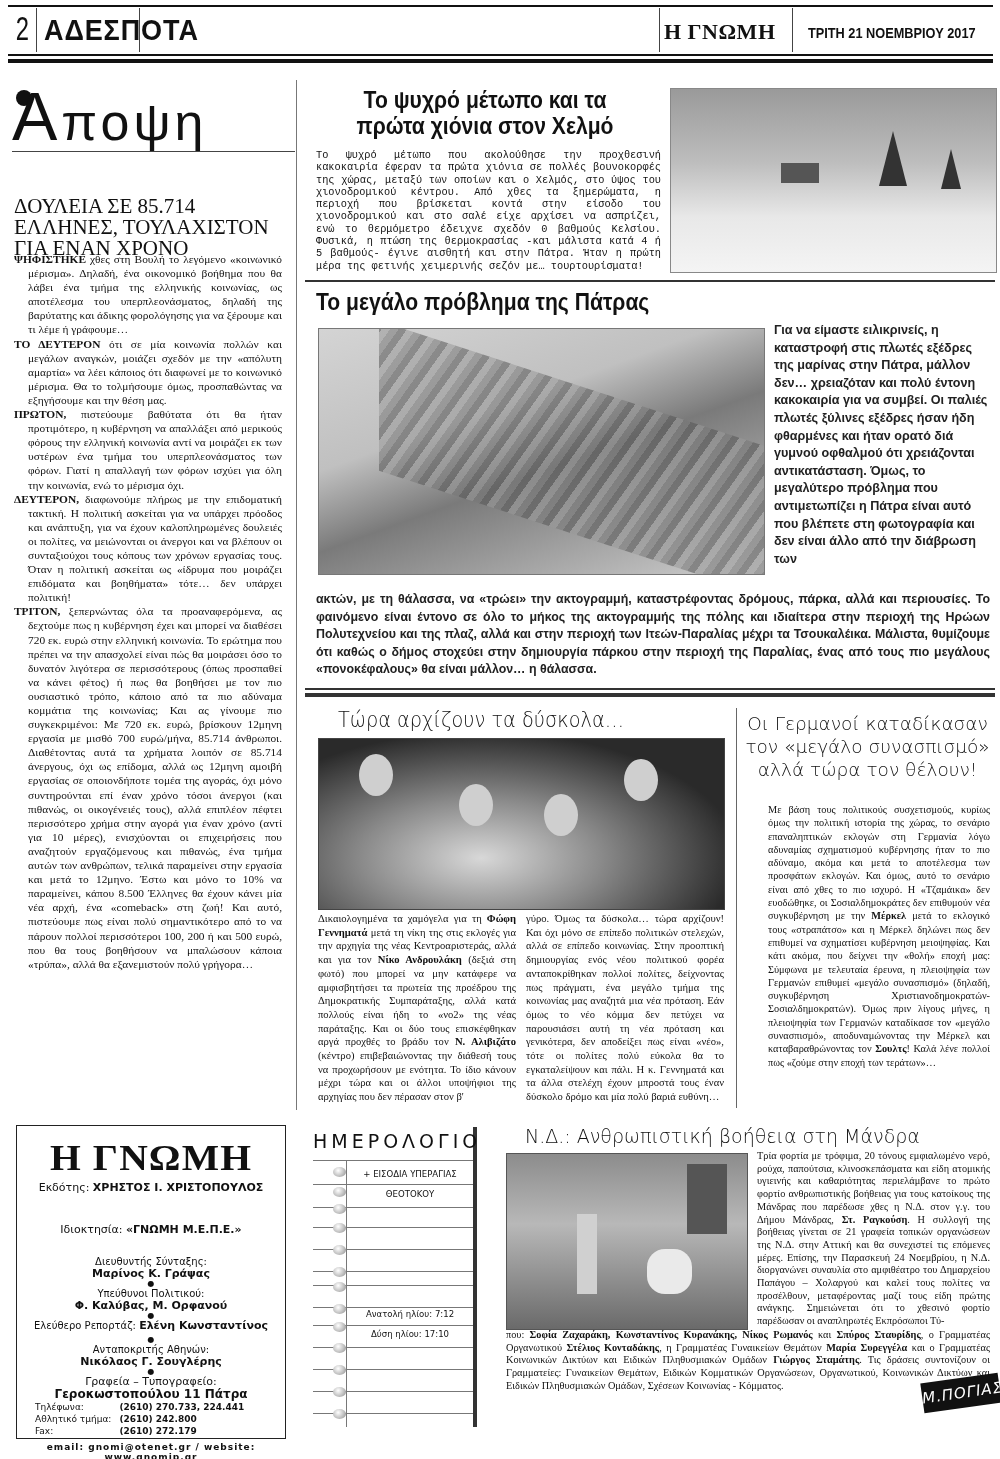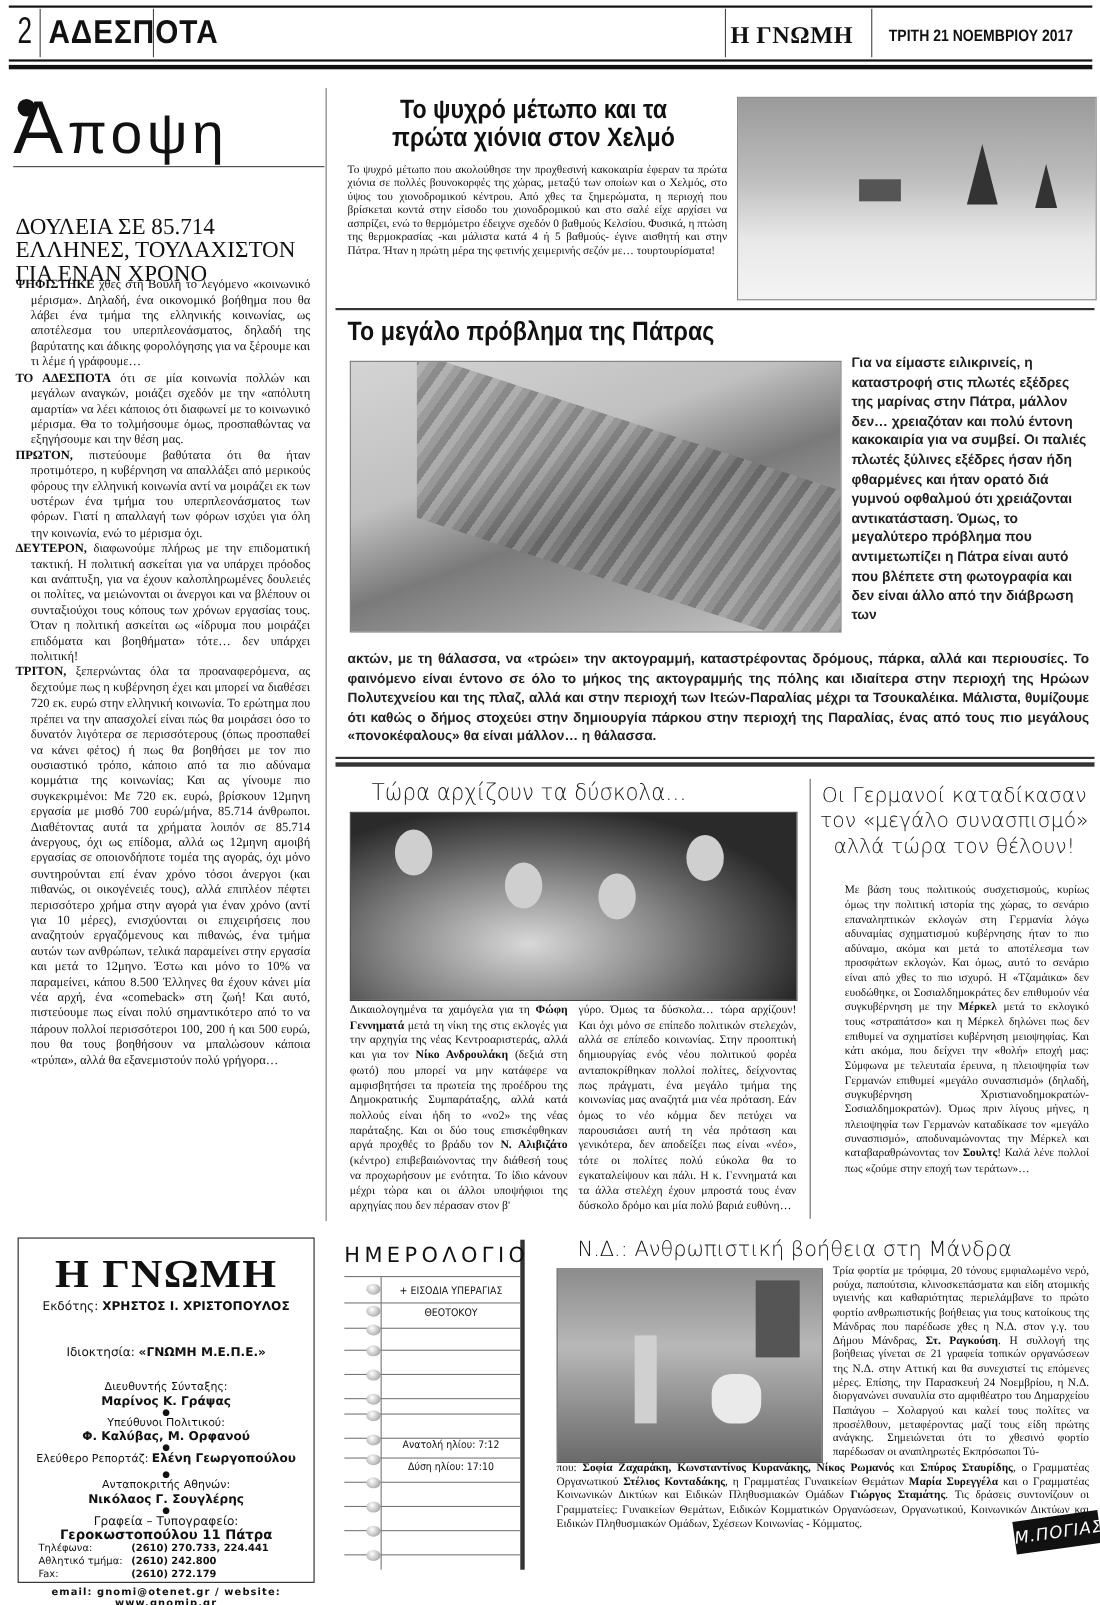--- a/index.html
+++ b/index.html
@@ -24,21 +24,21 @@
   .apopsi .cap { font-size: 68px; font-weight: 400; }
   .apopsi-dot { left: 16px; top: 90px; width: 16px; height: 16px; border-radius: 50%; background: #111; }
   .apopsi-rule { left: 12px; top: 151px; width: 283px; height: 1px; background: #444; }
   .op-head { left: 14px; top: 196px; width: 280px; font-family: "Liberation Serif", serif; font-size: 21px; line-height: 21px; }
   .op-body { left: 14px; top: 252px; width: 268px; font-family: "Liberation Serif", serif; font-size: 11.4px; line-height: 14.1px; text-align: justify; }
   .op-body p { margin: 0; padding-left: 14px; text-indent: -14px; }
   .op-body b { font-weight: 700; }
 
   
   .cold-title { left: 305px; top: 87px; width: 360px; text-align: center; font-family: "Liberation Sans", sans-serif; font-weight: 700; font-size: 24px; line-height: 26px; transform: scaleX(0.88); }
-  .cold-body { left: 316px; top: 149px; width: 345px; font-family: Liberation Serif, serif; font-size: 10.3px; line-height: 12.3px; text-align: justify; }
+  .cold-body { left: 316px; top: 149px; width: 345px; font-family: Liberation Mono, monospace; font-size: 10.3px; line-height: 12.3px; text-align: justify; }
   .cold-photo { left: 670px; top: 88px; width: 325px; height: 183px; background: linear-gradient(180deg, #9a9a9a 0%, #bdbdbd 40%, #e8e8e8 70%, #f4f4f4 100%); border: 1px solid #888; }
   .cold-photo .tree { position: absolute; width: 0; height: 0; border-left: 14px solid transparent; border-right: 14px solid transparent; border-bottom: 55px solid #333; }
   .cold-photo .hut { position: absolute; left: 110px; top: 74px; width: 38px; height: 20px; background: #555; }
 
   .sep-line1 { left: 305px; top: 280px; width: 690px; height: 2px; background: #333; }
 
   
   .patra-title { left: 316px; top: 288px; font-family: "Liberation Sans", sans-serif; font-weight: 700; font-size: 24px; line-height: 28px; transform: scaleX(0.88); transform-origin: left; white-space: nowrap; }
   .patra-photo { left: 318px; top: 328px; width: 445px; height: 245px; background: linear-gradient(160deg, #d4d4d4 0%, #c0c0c0 35%, #7a7a7a 55%, #a0a0a0 75%, #cfcfcf 100%); border: 1px solid #777; overflow: hidden; }
   .patra-photo .rocks { position: absolute; left: 60px; top: 60px; width: 420px; height: 150px; background: repeating-linear-gradient(120deg, #555 0 6px, #999 6px 12px, #777 12px 18px); transform: skewY(18deg); opacity: .55; }
@@ -101,21 +101,21 @@
 <div class="abs dateline">ΤΡΙΤΗ 21 ΝΟΕΜΒΡΙΟΥ 2017</div>
 <div class="abs hdr-bot1"></div>
 <div class="abs hdr-bot2"></div>
 
 <div class="abs apopsi-dot"></div>
 <div class="abs apopsi"><span class="cap">Α</span><span>ποψη</span></div>
 <div class="abs apopsi-rule"></div>
 <div class="abs op-head">ΔΟΥΛΕΙΑ ΣΕ 85.714 ΕΛΛΗΝΕΣ, ΤΟΥΛΑΧΙΣΤΟΝ ΓΙΑ ΕΝΑΝ ΧΡΟΝΟ</div>
 <div class="abs op-body">
   <p><b>ΨΗΦΙΣΤΗΚΕ</b><span> χθες στη Βουλή το λεγόμενο «κοινωνικό μέρισμα». Δηλαδή, ένα οικονομικό βοήθημα που θα λάβει ένα τμήμα της ελληνικής κοινωνίας, ως αποτέλεσμα του υπερπλεονάσματος, δηλαδή της βαρύτατης και άδικης φορολόγησης για να ξέρουμε και τι λέμε ή γράφουμε…</span></p>
-  <p><b>ΤΟ ΑΔΕΣΠΟΤΑ</b><span> ότι σε μία κοινωνία πολλών και μεγάλων αναγκών, μοιάζει σχεδόν με την «απόλυτη αμαρτία» να λέει κάποιος ότι διαφωνεί με το κοινωνικό μέρισμα. Θα το τολμήσουμε όμως, προσπαθώντας να εξηγήσουμε και την θέση μας.</span></p>
+  <p><b>ΤΟ ΔΕΥΤΕΡΟΝ</b><span> ότι σε μία κοινωνία πολλών και μεγάλων αναγκών, μοιάζει σχεδόν με την «απόλυτη αμαρτία» να λέει κάποιος ότι διαφωνεί με το κοινωνικό μέρισμα. Θα το τολμήσουμε όμως, προσπαθώντας να εξηγήσουμε και την θέση μας.</span></p>
   <p><b>ΠΡΩΤΟΝ,</b><span> πιστεύουμε βαθύτατα ότι θα ήταν προτιμότερο, η κυβέρνηση να απαλλάξει από μερικούς φόρους την ελληνική κοινωνία αντί να μοιράζει εκ των υστέρων ένα τμήμα του υπερπλεονάσματος των φόρων. Γιατί η απαλλαγή των φόρων ισχύει για όλη την κοινωνία, ενώ το μέρισμα όχι.</span></p>
   <p><b>ΔΕΥΤΕΡΟΝ,</b><span> διαφωνούμε πλήρως με την επιδοματική τακτική. Η πολιτική ασκείται για να υπάρχει πρόοδος και ανάπτυξη, για να έχουν καλοπληρωμένες δουλειές οι πολίτες, να μειώνονται οι άνεργοι και να βλέπουν οι συνταξιούχοι τους κόπους των χρόνων εργασίας τους. Όταν η πολιτική ασκείται ως «ίδρυμα που μοιράζει επιδόματα και βοηθήματα» τότε… δεν υπάρχει πολιτική!</span></p>
   <p><b>ΤΡΙΤΟΝ,</b><span> ξεπερνώντας όλα τα προαναφερόμενα, ας δεχτούμε πως η κυβέρνηση έχει και μπορεί να διαθέσει 720 εκ. ευρώ στην ελληνική κοινωνία. Το ερώτημα που πρέπει να την απασχολεί είναι πώς θα μοιράσει όσο το δυνατόν λιγότερα σε περισσότερους (όπως προσπαθεί να κάνει φέτος) ή πως θα βοηθήσει με τον πιο ουσιαστικό τρόπο, κάποιο από τα πιο αδύναμα κομμάτια της κοινωνίας; Και ας γίνουμε πιο συγκεκριμένοι: Με 720 εκ. ευρώ, βρίσκουν 12μηνη εργασία με μισθό 700 ευρώ/μήνα, 85.714 άνθρωποι. Διαθέτοντας αυτά τα χρήματα λοιπόν σε 85.714 άνεργους, όχι ως επίδομα, αλλά ως 12μηνη αμοιβή εργασίας σε οποιονδήποτε τομέα της αγοράς, όχι μόνο συντηρούνται επί έναν χρόνο τόσοι άνεργοι (και πιθανώς, οι οικογένειές τους), αλλά επιπλέον πέφτει περισσότερο χρήμα στην αγορά για έναν χρόνο (αντί για 10 μέρες), ενισχύονται οι επιχειρήσεις που αναζητούν εργαζόμενους και πιθανώς, ένα τμήμα αυτών των ανθρώπων, τελικά παραμείνει στην εργασία και μετά το 12μηνο. Έστω και μόνο το 10% να παραμείνει, κάπου 8.500 Έλληνες θα έχουν κάνει μία νέα αρχή, ένα «comeback» στη ζωή! Και αυτό, πιστεύουμε πως είναι πολύ σημαντικότερο από το να πάρουν πολλοί περισσότεροι 100, 200 ή και 500 ευρώ, που θα τους βοηθήσουν να μπαλώσουν κάποια «τρύπα», αλλά θα εξανεμιστούν πολύ γρήγορα…</span></p>
 </div>
 <div class="abs colrule"></div>
 
 <div class="abs cold-title">Το ψυχρό μέτωπο και τα πρώτα χιόνια στον Χελμό</div>
 <div class="abs cold-body">Το ψυχρό μέτωπο που ακολούθησε την προχθεσινή κακοκαιρία έφεραν τα πρώτα χιόνια σε πολλές βουνοκορφές της χώρας, μεταξύ των οποίων και ο Χελμός, στο ύψος του χιονοδρομικού κέντρου. Από χθες τα ξημερώματα, η περιοχή που βρίσκεται κοντά στην είσοδο του χιονοδρομικού και στο σαλέ είχε αρχίσει να ασπρίζει, ενώ το θερμόμετρο έδειχνε σχεδόν 0 βαθμούς Κελσίου. Φυσικά, η πτώση της θερμοκρασίας -και μάλιστα κατά 4 ή 5 βαθμούς- έγινε αισθητή και στην Πάτρα. Ήταν η πρώτη μέρα της φετινής χειμερινής σεζόν με… τουρτουρίσματα!</div>
 <div class="abs cold-photo">
   <div class="hut"></div>
@@ -154,21 +154,21 @@
 <div class="abs mast">
   <div class="mast-logo">Η ΓΝΩΜΗ</div>
   <div class="line" style="margin-top:6px;font-size:11px;"><span>Εκδότης:</span> <span class="strong">ΧΡΗΣΤΟΣ Ι. ΧΡΙΣΤΟΠΟΥΛΟΣ</span></div>
   <div class="line" style="font-size:11px;margin-top:30px;"><span>Ιδιοκτησία:</span> <span class="strong">«ΓΝΩΜΗ Μ.Ε.Π.Ε.»</span></div>
   <div class="line" style="margin-top:20px;">Διευθυντής Σύνταξης:</div>
   <div class="line strong">Μαρίνος Κ. Γράψας</div>
   <div class="line dot">●</div>
   <div class="line">Υπεύθυνοι Πολιτικού:</div>
   <div class="line strong">Φ. Καλύβας, Μ. Ορφανού</div>
   <div class="line dot">●</div>
-  <div class="line"><span>Ελεύθερο Ρεπορτάζ:</span> <span class="strong">Ελένη Γεωργοπούλου</span></div>
+  <div class="line"><span>Ελεύθερο Ρεπορτάζ:</span> <span class="strong">Ελένη Κωνσταντίνος</span></div>
   <div class="line dot" style="margin-top:4px;">●</div>
   <div class="line">Ανταποκριτής Αθηνών:</div>
   <div class="line strong">Νικόλαος Γ. Σουγλέρης</div>
   <div class="line dot">●</div>
   <div class="line" style="font-size:11px;">Γραφεία – Τυπογραφείο:</div>
   <div class="line strong" style="font-size:12px;">Γεροκωστοπούλου 11 Πάτρα</div>
   <table>
     <tbody>
         <tr>
           <td>Τηλέφωνα:</td>

